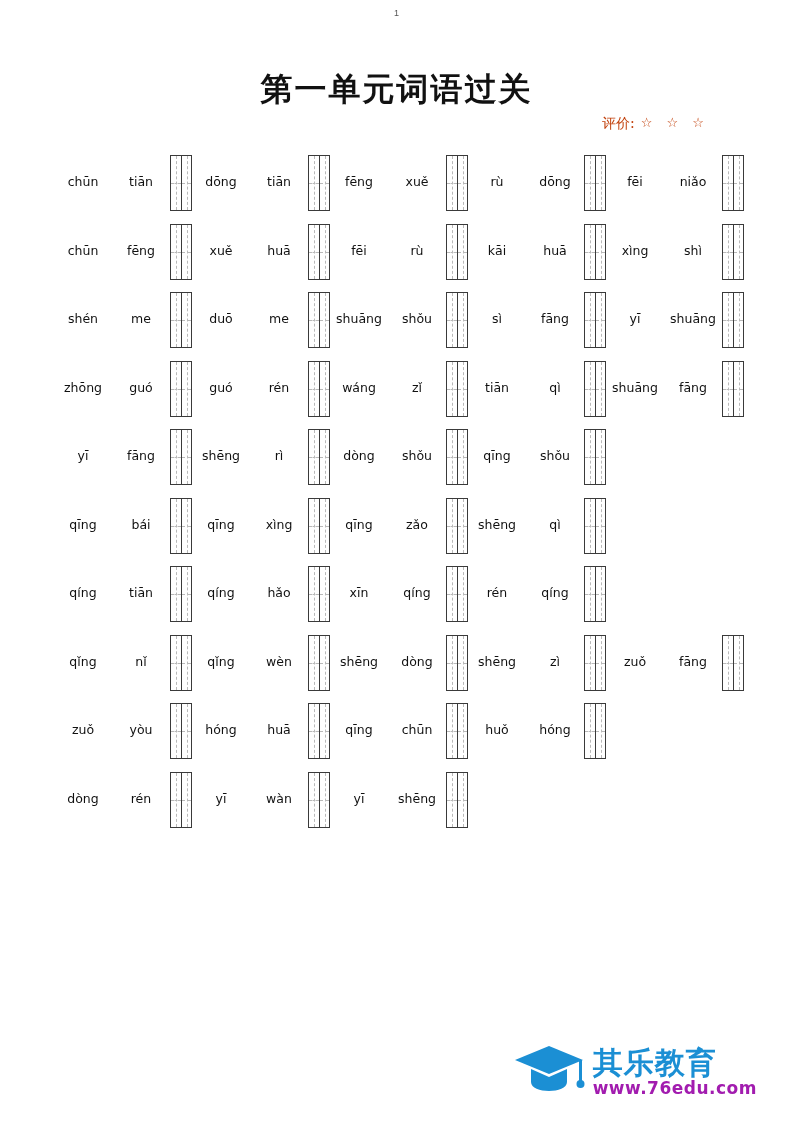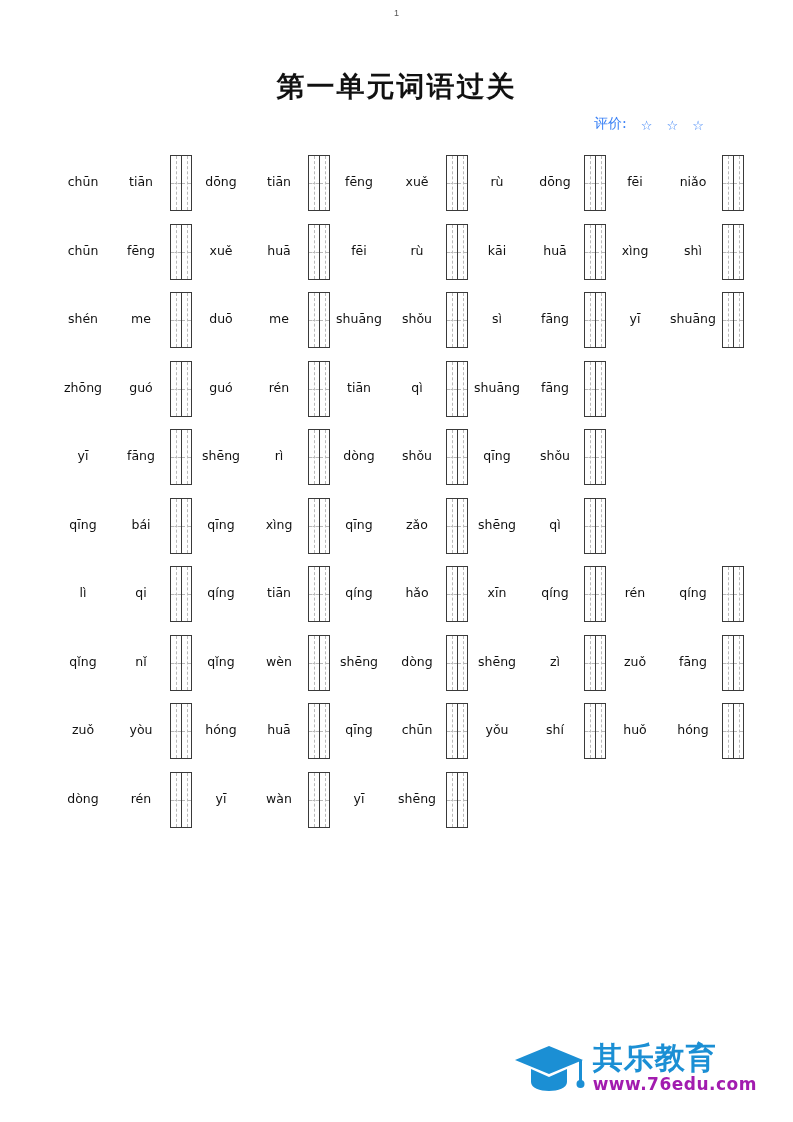--- a/index.html
+++ b/index.html
@@ -24,34 +24,34 @@
     font-size: 9px;
     color: #555;
   }
   .doc-title {
     position: absolute;
     top: 68px;
     left: 0;
     width: 100%;
     text-align: center;
     font-family: "DejaVu Serif", serif;
-    font-size: 28px;
+    font-size: 32px;
     font-weight: bold;
     letter-spacing: 2px;
     color: #111;
   }
   .rating-row {
     position: absolute;
     top: 115px;
     right: 84px;
     font-size: 14px;
-    color: #3b82f6;
+    color: #c2410c;
     display: flex;
-    align-items: flex-end;
-    gap: 14px;
+    align-items: flex-start;
+    gap: 6px;
     font-family: "DejaVu Serif", serif;
   }
   .rating-stars {
     letter-spacing: 5px;
     font-size: 13px;
   }
   .grid-wrap {
     position: absolute;
     top: 155px;
     left: 54px;
@@ -118,20 +118,21 @@
   }
   .cell.empty .pinyin,
   .cell.empty .boxes {
     visibility: hidden;
   }
   .watermark {
     position: absolute;
     right: 36px;
     bottom: 24px;
     display: flex;
+    align-items: flex-end;
     gap: 8px;
   }
   .wm-logo {
     width: 72px;
     height: 56px;
     position: relative;
   }
   .wm-text {
     display: flex;
     flex-direction: column;
@@ -338,20 +339,30 @@
           <span>guó</span>
           <span>rén</span>
         </div>
         <div class="boxes">
           <div class="box"></div>
           <div class="box"></div>
         </div>
       </div>
       <div class="cell">
         <div class="pinyin">
+          <span>wáng</span>
+          <span>zǐ</span>
+        </div>
+        <div class="boxes">
+          <div class="box"></div>
+          <div class="box"></div>
+        </div>
+      </div>
+      <div class="cell">
+        <div class="pinyin">
           <span>tiān</span>
           <span>qì</span>
         </div>
         <div class="boxes">
           <div class="box"></div>
           <div class="box"></div>
         </div>
       </div>
       <div class="cell">
         <div class="pinyin">
@@ -444,30 +455,20 @@
         </div>
         <div class="boxes">
           <div class="box"></div>
           <div class="box"></div>
         </div>
       </div>
     </div>
     <div class="row">
       <div class="cell">
         <div class="pinyin">
-          <span>lì</span>
-          <span>qi</span>
-        </div>
-        <div class="boxes">
-          <div class="box"></div>
-          <div class="box"></div>
-        </div>
-      </div>
-      <div class="cell">
-        <div class="pinyin">
           <span>qíng</span>
           <span>tiān</span>
         </div>
         <div class="boxes">
           <div class="box"></div>
           <div class="box"></div>
         </div>
       </div>
       <div class="cell">
         <div class="pinyin">
@@ -570,30 +571,20 @@
         </div>
         <div class="boxes">
           <div class="box"></div>
           <div class="box"></div>
         </div>
       </div>
       <div class="cell">
         <div class="pinyin">
           <span>qīng</span>
           <span>chūn</span>
-        </div>
-        <div class="boxes">
-          <div class="box"></div>
-          <div class="box"></div>
-        </div>
-      </div>
-      <div class="cell">
-        <div class="pinyin">
-          <span>yǒu</span>
-          <span>shí</span>
         </div>
         <div class="boxes">
           <div class="box"></div>
           <div class="box"></div>
         </div>
       </div>
       <div class="cell">
         <div class="pinyin">
           <span>huǒ</span>
           <span>hóng</span>

